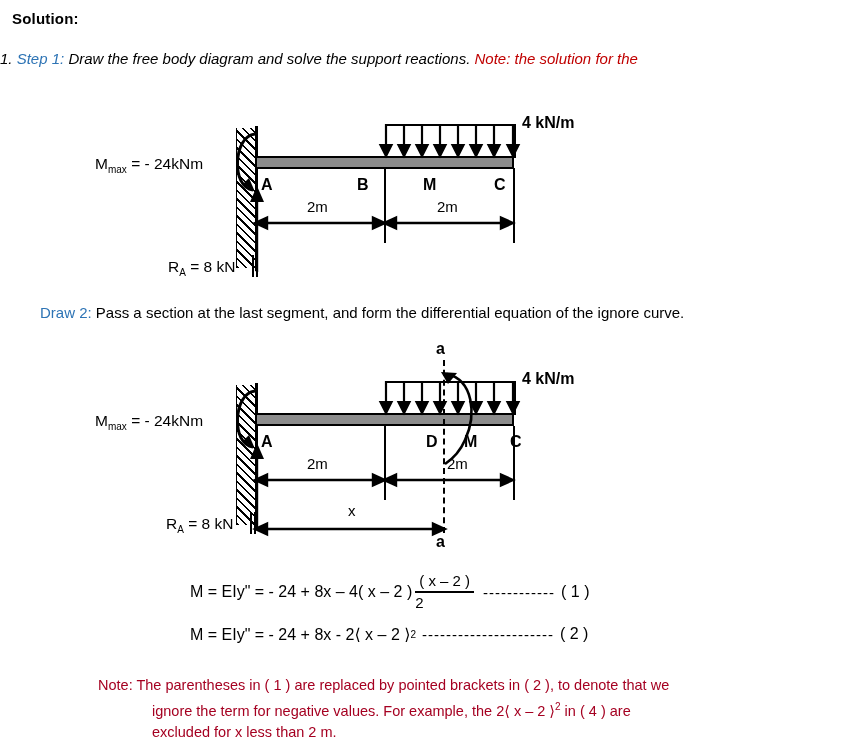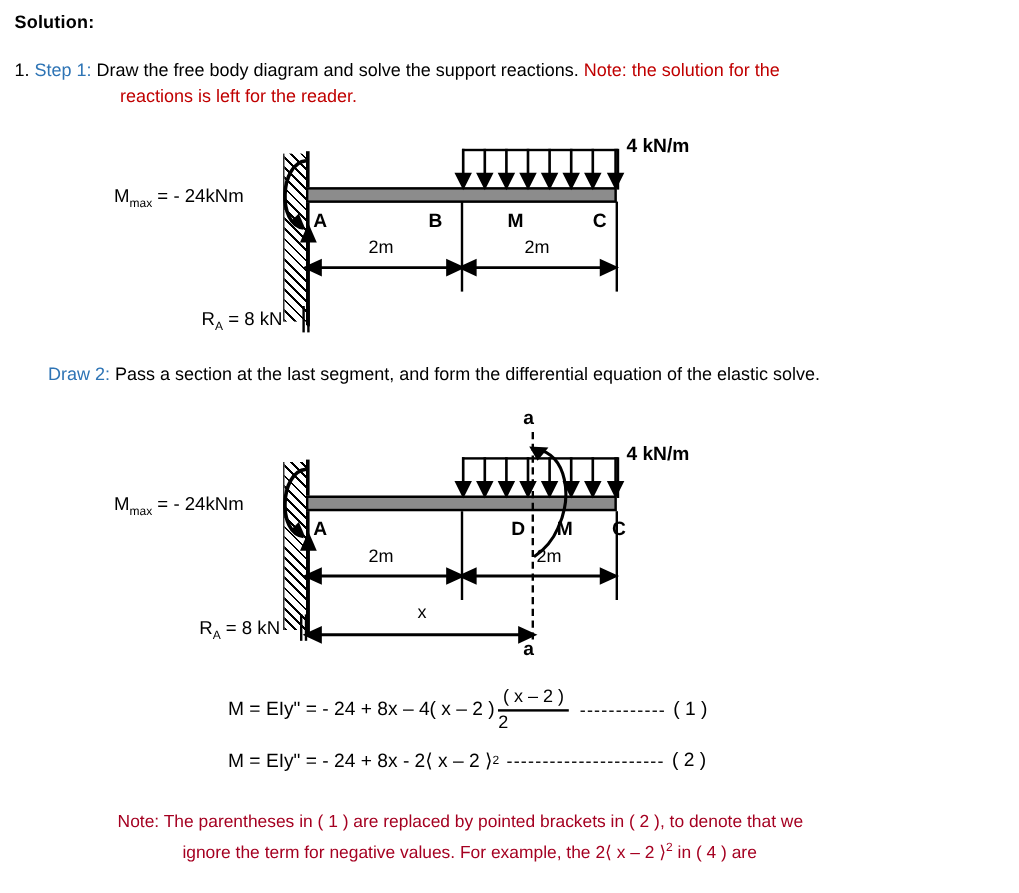--- a/index.html
+++ b/index.html
@@ -17,23 +17,23 @@
 
   .abs { position: absolute; }
 
   
   #solution-heading {
     left: 12px; top: 10px;
     font-size: 15px; font-weight: bold; letter-spacing: .2px;
   }
 
   #step1-block {
-    left: 12px; top: 48px;
+    left: 0; top: 48px;
     width: 812px;
-    font-size: 15px; line-height: 22px;
+    font-size: 15px; line-height: 22px; font-style: italic;
   }
   #step1-line2 { display:block; padding-left: 88px; }
 
   #step2-block {
     left: 40px; top: 302px;
     width: 800px;
     font-size: 15px; line-height: 22px;
   }
   #step2-line2 { display:block; padding-left: 42px; }
 
@@ -100,21 +100,20 @@
 </head>
 <body>
 
 <div class="abs" id="solution-heading">Solution:</div>
 
 <div class="abs" id="step1-block">
   <span>1.</span>
   <span class="blue">Step 1:</span>
   <span>Draw the free body diagram and solve the support reactions.</span>
   <span class="red">Note: the solution for the</span>
-  <span class="red" id="step1-line2">reactions is left for the reader.</span>
 </div>
 
 <div class="diagram" id="diagram1" style="left:0; top:0; width:849px; height:300px;">
 
   <div class="sidelabel" style="left:95px; top:155px;">
     <span>M</span><sub class="sb">max</sub><span> = - 24kNm</span>
   </div>
 
   <div class="hatchbox" style="left:236px; top:128px; width:19px; height:140px;"></div>
 
@@ -184,21 +183,21 @@
   <div class="vline" style="left:252px; top:255px; height:22px; width:2px;"></div>
   <div class="vline" style="left:256px; top:255px; height:22px; width:2px;"></div>
 
   <div class="sidelabel" style="left:168px; top:258px;">
     <span>R</span><sub class="sb">A</sub><span> = 8 kN</span>
   </div>
 </div>
 
 <div class="abs" id="step2-block">
   <span class="blue">Draw 2:</span>
-  <span>Pass a section at the last segment, and form the differential equation of the elastic solve.</span>
+  <span>Pass a section at the last segment, and form the differential equation of the ignore curve.</span>
 </div>
 
 <div class="diagram" id="diagram2" style="left:0; top:250px; width:849px; height:310px;">
 
   <div class="sidelabel" style="left:95px; top:162px;">
     <span>M</span><sub class="sb">max</sub><span> = - 24kNm</span>
   </div>
 
   <div class="hatchbox" style="left:236px; top:135px; width:19px; height:140px;"></div>
   <div class="wallcol" style="left:255px; top:133px; height:145px;"></div>
@@ -304,13 +303,14 @@
     <span class="eqpart">M = EIy" = - 24 + 8x - 2⟨ x – 2 ⟩</span>
       <sup class="pw">2</sup>
     <span class="dashes">----------------------</span>
     <span class="eqpart">( 2 )</span>
   </div>
 </div>
 
 <div class="abs" id="note-block">
   <span>Note:</span><span> The parentheses in ( 1 ) are replaced by pointed brackets in ( 2 ), to denote that we</span>
   <span id="note-l2"><span>ignore the term for negative values. For example, the 2⟨ x – 2 ⟩</span><sup class="pw">2</sup><span> in ( 4 ) are</span></span>
+  <span id="note-l3">excluded for x less than 2 m.</span>
 </div>
 
 </body></html>

